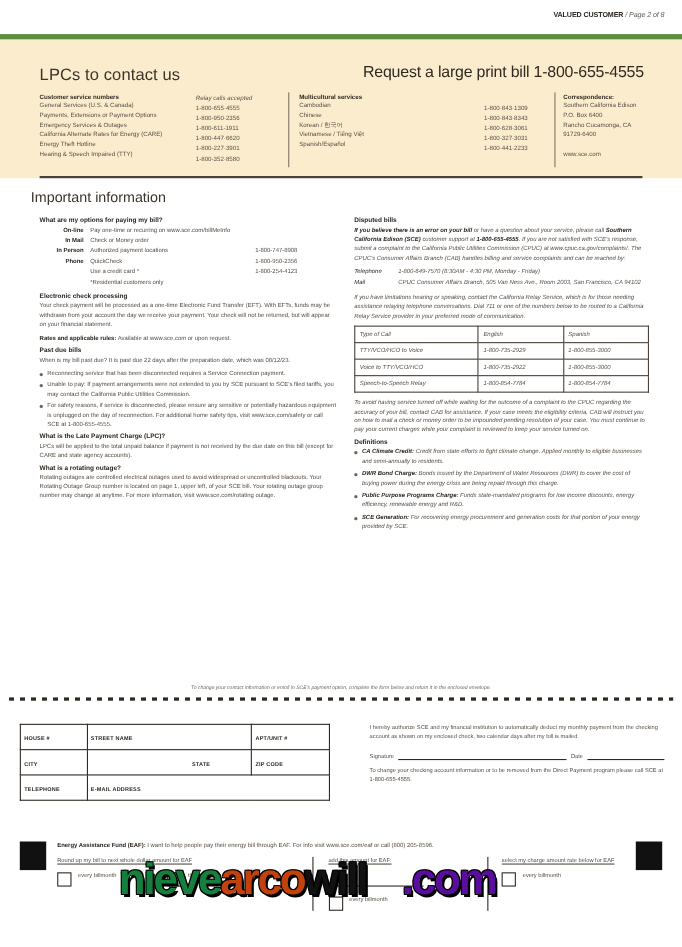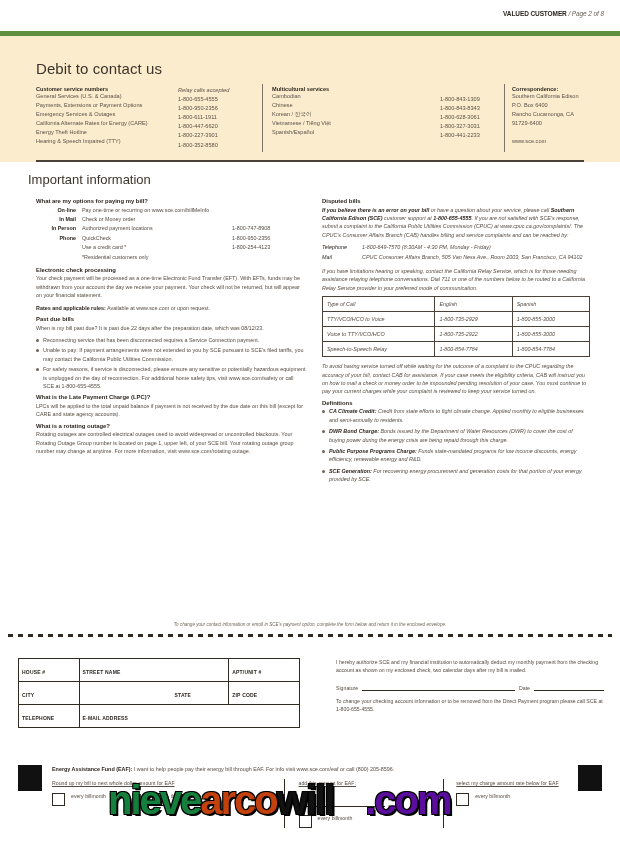--- a/index.html
+++ b/index.html
@@ -119,21 +119,22 @@
 <div class="page">
 
   <div class="hdr">
     <span class="cust">VALUED CUSTOMER</span>
     <span class="pg">/ Page 2 of 8</span>
   </div>
   <div class="greenbar"></div>
 
   <div class="band"></div>
 
-  <div class="ways-title">Debit to contact us</div>
+  <div class="ways-title">LPCs to contact us</div>
+  <div class="lp-title">Request a large print bill 1-800-655-4555</div>
 
   <div class="vr1"></div>
   <div class="vr2"></div>
 
   <div class="colA">
     <div class="col-head">Customer service numbers</div>
     <div class="rowtxt">General Services (U.S. &amp; Canada)</div>
     <div class="rowtxt">Payments, Extensions or Payment Options</div>
     <div class="rowtxt">Emergency Services &amp; Outages</div>
     <div class="rowtxt">California Alternate Rates for Energy (CARE)</div>

